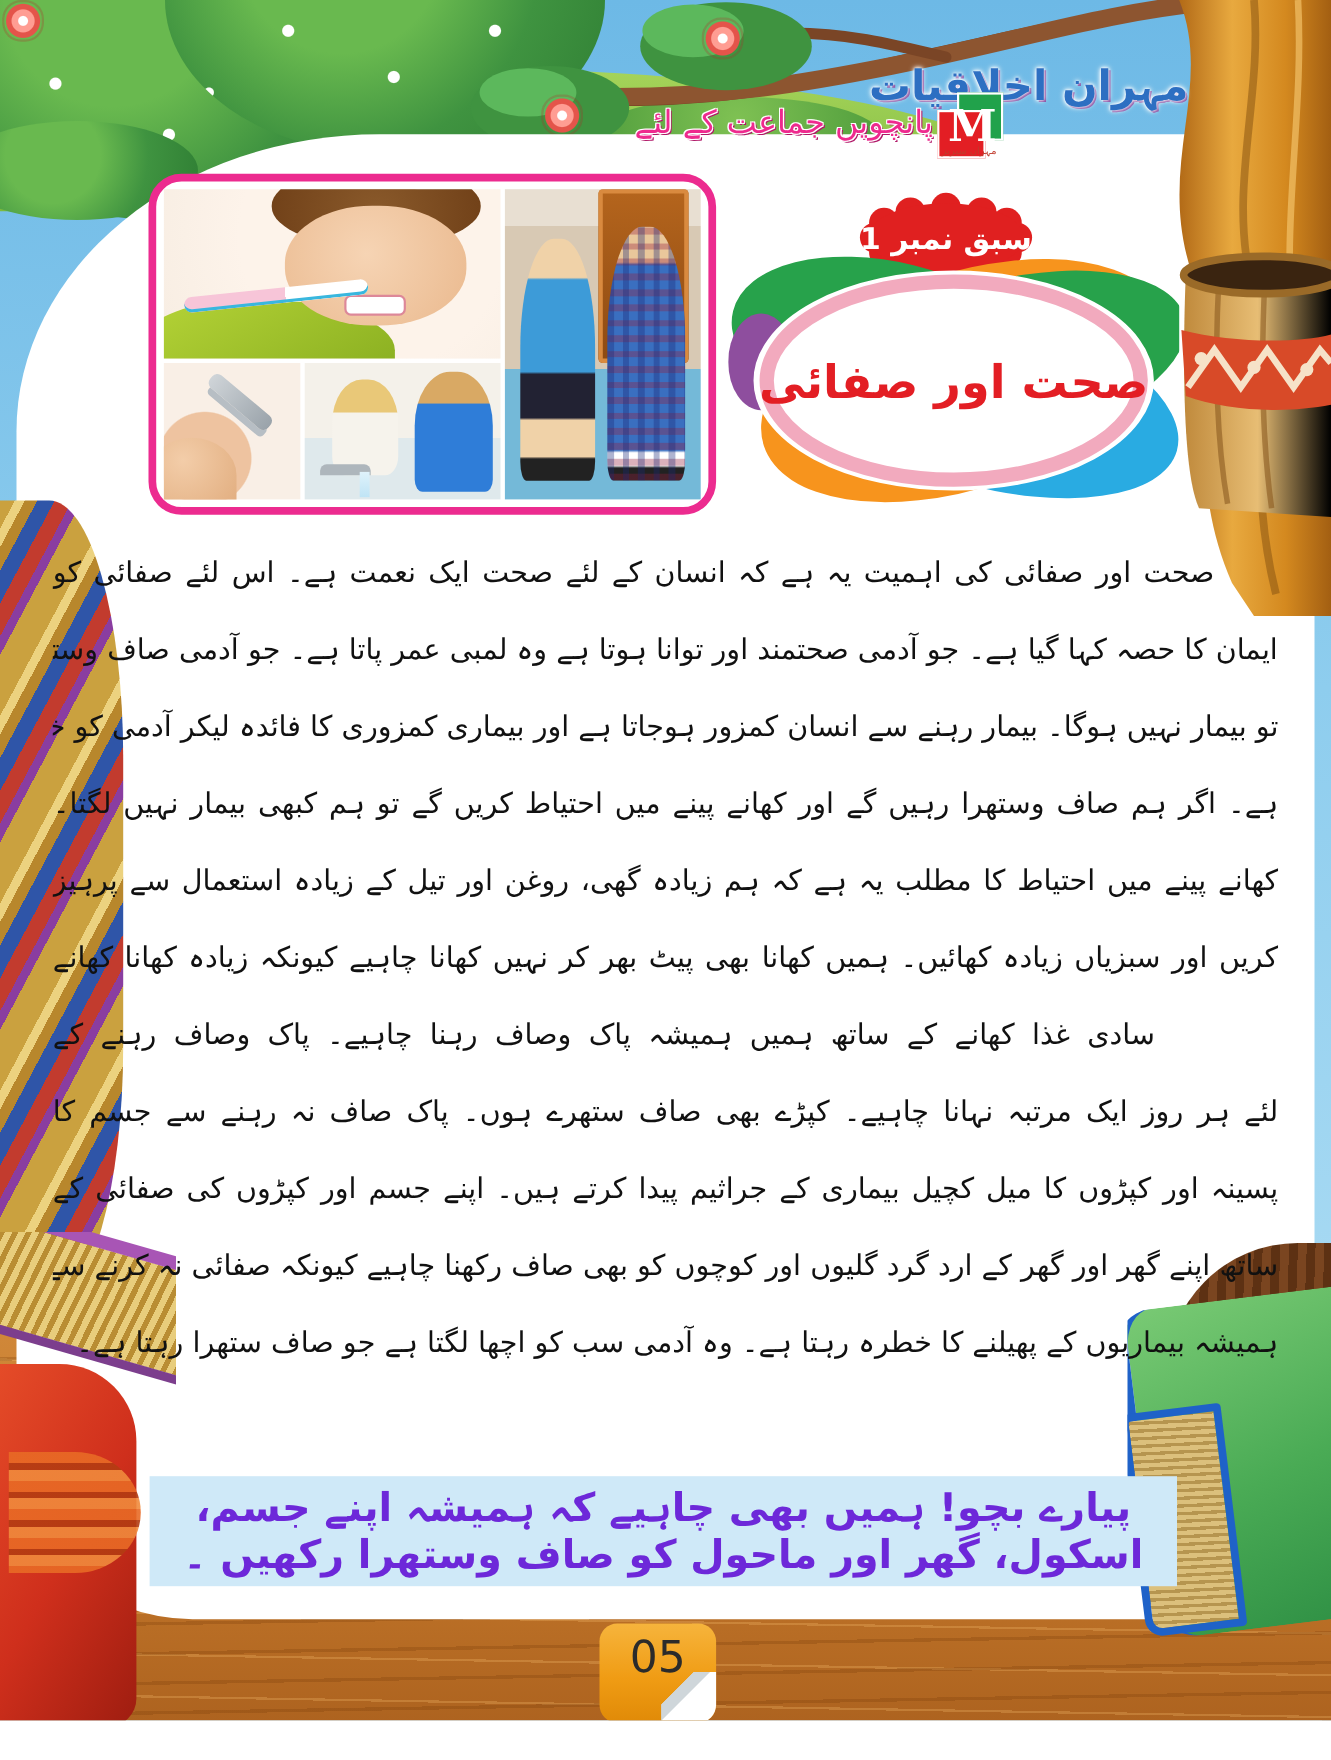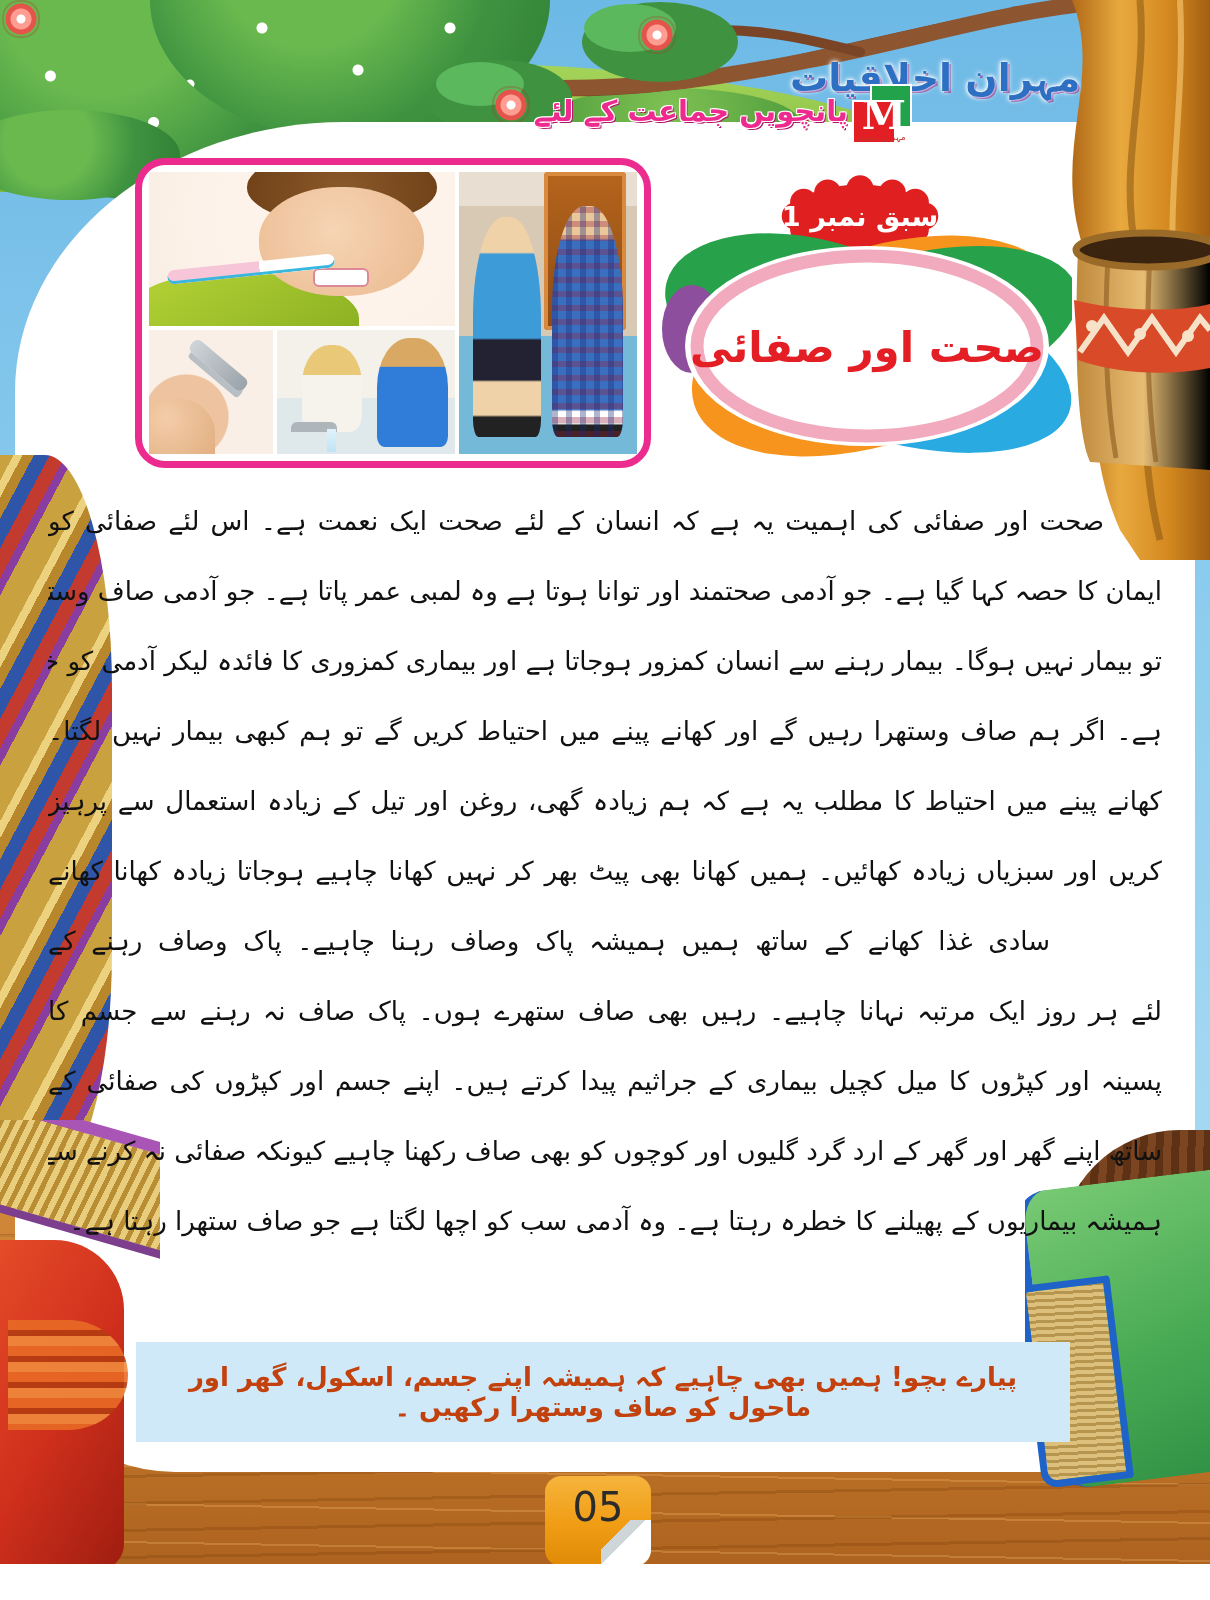--- a/index.html
+++ b/index.html
@@ -79,21 +79,21 @@
   
   .series-title{position:absolute;right:100px;top:56px;width:320px;text-align:left;direction:rtl;
     font-size:38px;font-weight:bold;color:#2d6fc2;letter-spacing:0;
     text-shadow:0 0 2px #fff,0 0 4px #fff,2px 2px 0 #8a4ea2,0 0 6px #fff;}
   .logo-box{position:absolute;left:852px;top:84px;width:60px;height:64px;}
   .logo-green{position:absolute;right:0;top:0;width:38px;height:40px;background:#21a24b;border:2px solid #fff;}
   .logo-red{position:absolute;left:0;top:16px;width:40px;height:40px;background:#e31e24;border:2px solid #fff;}
   .logo-m{position:absolute;left:6px;top:6px;width:52px;height:50px;color:#fff;font-weight:bold;
     font-size:40px;line-height:50px;text-align:center;font-family:"DejaVu Serif",serif;}
   .logo-caption{position:absolute;left:-6px;top:48px;width:70px;text-align:center;font-size:9px;color:#c0392b;direction:rtl;}
-  .grade-label{position:absolute;right:362px;top:94px;direction:rtl;font-size:29px;font-weight:bold;color:#ee2a8e;
+  .grade-label{position:absolute;right:362px;top:94px;direction:rtl;font-size:29px;font-weight:normal;color:#ee2a8e;
     text-shadow:-1px -1px 0 #fff,1px -1px 0 #fff,-1px 1px 0 #fff,1px 1px 0 #fff,2px 2px 0 #b01667;}
 
   
   .photo-frame{position:absolute;left:135px;top:158px;width:516px;height:310px;background:#fff;
     border:7px solid #ec2b8f;border-radius:30px;box-sizing:border-box;padding:7px;display:flex;gap:4px;overflow:hidden;}
   .photo-left{flex:1.72;display:flex;flex-direction:column;gap:4px;}
   .photo-left-top{flex:1.25;position:relative;overflow:hidden;
     background:radial-gradient(circle at 62% 28%,#f3cdae 0 26%,#fdf3ea 27% 55%,#f7ede2 100%);}
   .shirt{position:absolute;left:-20px;bottom:-30px;width:75%;height:55%;border-radius:50% 60% 0 0;
     background:linear-gradient(150deg,#b6d437,#86ac1f);}
@@ -143,21 +143,21 @@
   .body-text{position:absolute;left:48px;top:486px;width:1114px;direction:rtl;color:#111;}
   .line{font-size:26px;line-height:70px;height:70px;white-space:nowrap;text-align:justify;
     text-align-last:justify;overflow:hidden;font-weight:500;}
   .line.para-end{text-align-last:right;}
   .line.indent-sm{padding-right:58px;}
   .line.indent-lg{padding-right:112px;}
 
   
   .note-box{position:absolute;left:136px;top:1342px;width:934px;height:100px;background:#cfe9f8;
     display:flex;align-items:center;justify-content:center;}
-  .note-text{direction:rtl;font-size:26px;font-weight:bold;color:#c2410c;text-align:center;padding:0 14px;}
+  .note-text{direction:rtl;font-size:36px;font-weight:bold;color:#6d28d9;text-align:center;padding:0 14px;}
 
   
   .page-tab{position:absolute;left:545px;top:1476px;width:106px;height:90px;border-radius:16px;
     background:linear-gradient(180deg,#f6b43c 0%,#f09c14 55%,#e08a07 100%);overflow:hidden;}
   .page-tab-fold{position:absolute;right:-2px;bottom:-2px;width:52px;height:48px;
     background:linear-gradient(315deg,#fff 0 55%,#cfd6da 56% 70%,rgba(0,0,0,0) 71%);border-radius:0 0 14px 0;}
   .page-num{position:absolute;left:0;top:8px;width:100%;text-align:center;
     font-size:40px;font-weight:normal;color:#2b2b2b;}
 </style>
 </head>
@@ -302,23 +302,23 @@
     <ellipse cx="205" cy="122" rx="170" ry="90" fill="#ffffff" stroke="#f2aabe" stroke-width="13"></ellipse>
     <text x="205" y="138" text-anchor="middle">صحت اور صفائی</text>
   </svg>
 
   <div class="body-text">
     <div class="line indent-sm">صحت اور صفائی کی اہمیت یہ ہے کہ انسان کے لئے صحت ایک نعمت ہے۔ اس لئے صفائی کو</div>
     <div class="line">ایمان کا حصہ کہا گیا ہے۔ جو آدمی صحتمند اور توانا ہوتا ہے وہ لمبی عمر پاتا ہے۔ جو آدمی صاف وستھرا رہے گا</div>
     <div class="line">تو بیمار نہیں ہوگا۔ بیمار رہنے سے انسان کمزور ہوجاتا ہے اور بیماری کمزوری کا فائدہ لیکر آدمی کو ختم کر دیتی</div>
     <div class="line">ہے۔ اگر ہم صاف وستھرا رہیں گے اور کھانے پینے میں احتیاط کریں گے تو ہم کبھی بیمار نہیں لگتا۔</div>
     <div class="line">کھانے پینے میں احتیاط کا مطلب یہ ہے کہ ہم زیادہ گھی، روغن اور تیل کے زیادہ استعمال سے پرہیز</div>
-    <div class="line">کریں اور سبزیاں زیادہ کھائیں۔ ہمیں کھانا بھی پیٹ بھر کر نہیں کھانا چاہیے ہوجاتا زیادہ کھانا کھانے</div>
+    <div class="line">کریں اور سبزیاں زیادہ کھائیں۔ ہمیں کھانا بھی پیٹ بھر کر نہیں کھانا چاہیے کیونکہ زیادہ کھانا کھانے</div>
     <div class="line indent-lg">سادی غذا کھانے کے ساتھ ہمیں ہمیشہ پاک وصاف رہنا چاہیے۔ پاک وصاف رہنے کے</div>
-    <div class="line">لئے ہر روز ایک مرتبہ نہانا چاہیے۔ رہیں بھی صاف ستھرے ہوں۔ پاک صاف نہ رہنے سے جسم کا</div>
+    <div class="line">لئے ہر روز ایک مرتبہ نہانا چاہیے۔ کپڑے بھی صاف ستھرے ہوں۔ پاک صاف نہ رہنے سے جسم کا</div>
     <div class="line">پسینہ اور کپڑوں کا میل کچیل بیماری کے جراثیم پیدا کرتے ہیں۔ اپنے جسم اور کپڑوں کی صفائی کے</div>
     <div class="line">ساتھ اپنے گھر اور گھر کے ارد گرد گلیوں اور کوچوں کو بھی صاف رکھنا چاہیے کیونکہ صفائی نہ کرنے سے</div>
     <div class="line para-end">ہمیشہ بیماریوں کے پھیلنے کا خطرہ رہتا ہے۔ وہ آدمی سب کو اچھا لگتا ہے جو صاف ستھرا رہتا ہے۔</div>
   </div>
 
   <div class="note-box">
     <div class="note-text">پیارے بچو! ہمیں بھی چاہیے کہ ہمیشہ اپنے جسم، اسکول، گھر اور ماحول کو صاف وستھرا رکھیں ۔</div>
   </div>
 
   <div class="page-tab">

